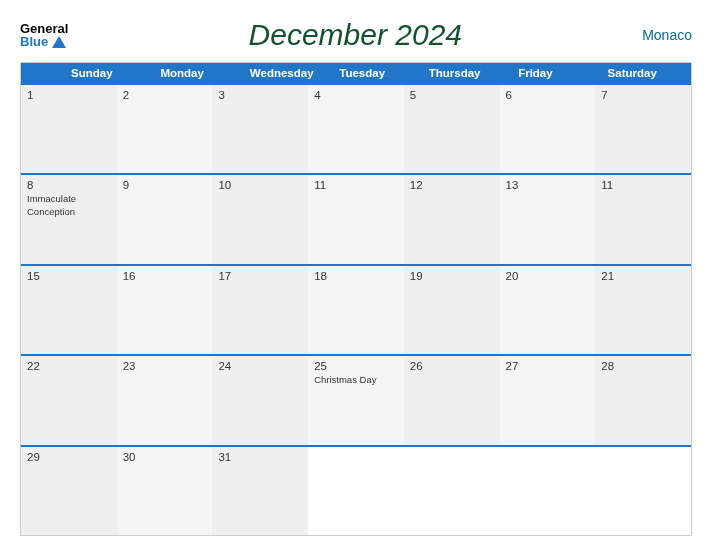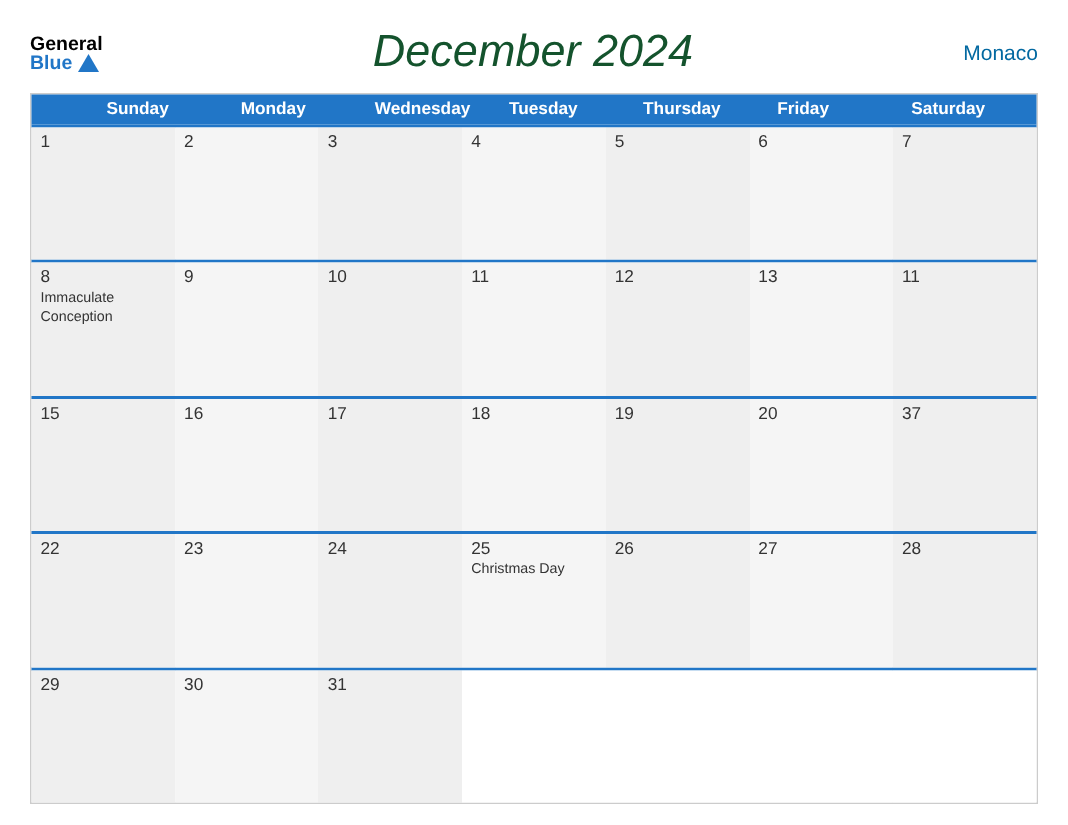--- a/index.html
+++ b/index.html
@@ -209,21 +209,21 @@
           <div class="cal-cell">
             <span class="day-num">18</span>
           </div>
           <div class="cal-cell">
             <span class="day-num">19</span>
           </div>
           <div class="cal-cell">
             <span class="day-num">20</span>
           </div>
           <div class="cal-cell">
-            <span class="day-num">37</span>
+            <span class="day-num">21</span>
           </div>
         </div>
         <div class="cal-week">
           <div class="cal-cell">
             <span class="day-num">22</span>
           </div>
           <div class="cal-cell">
             <span class="day-num">23</span>
           </div>
           <div class="cal-cell">

